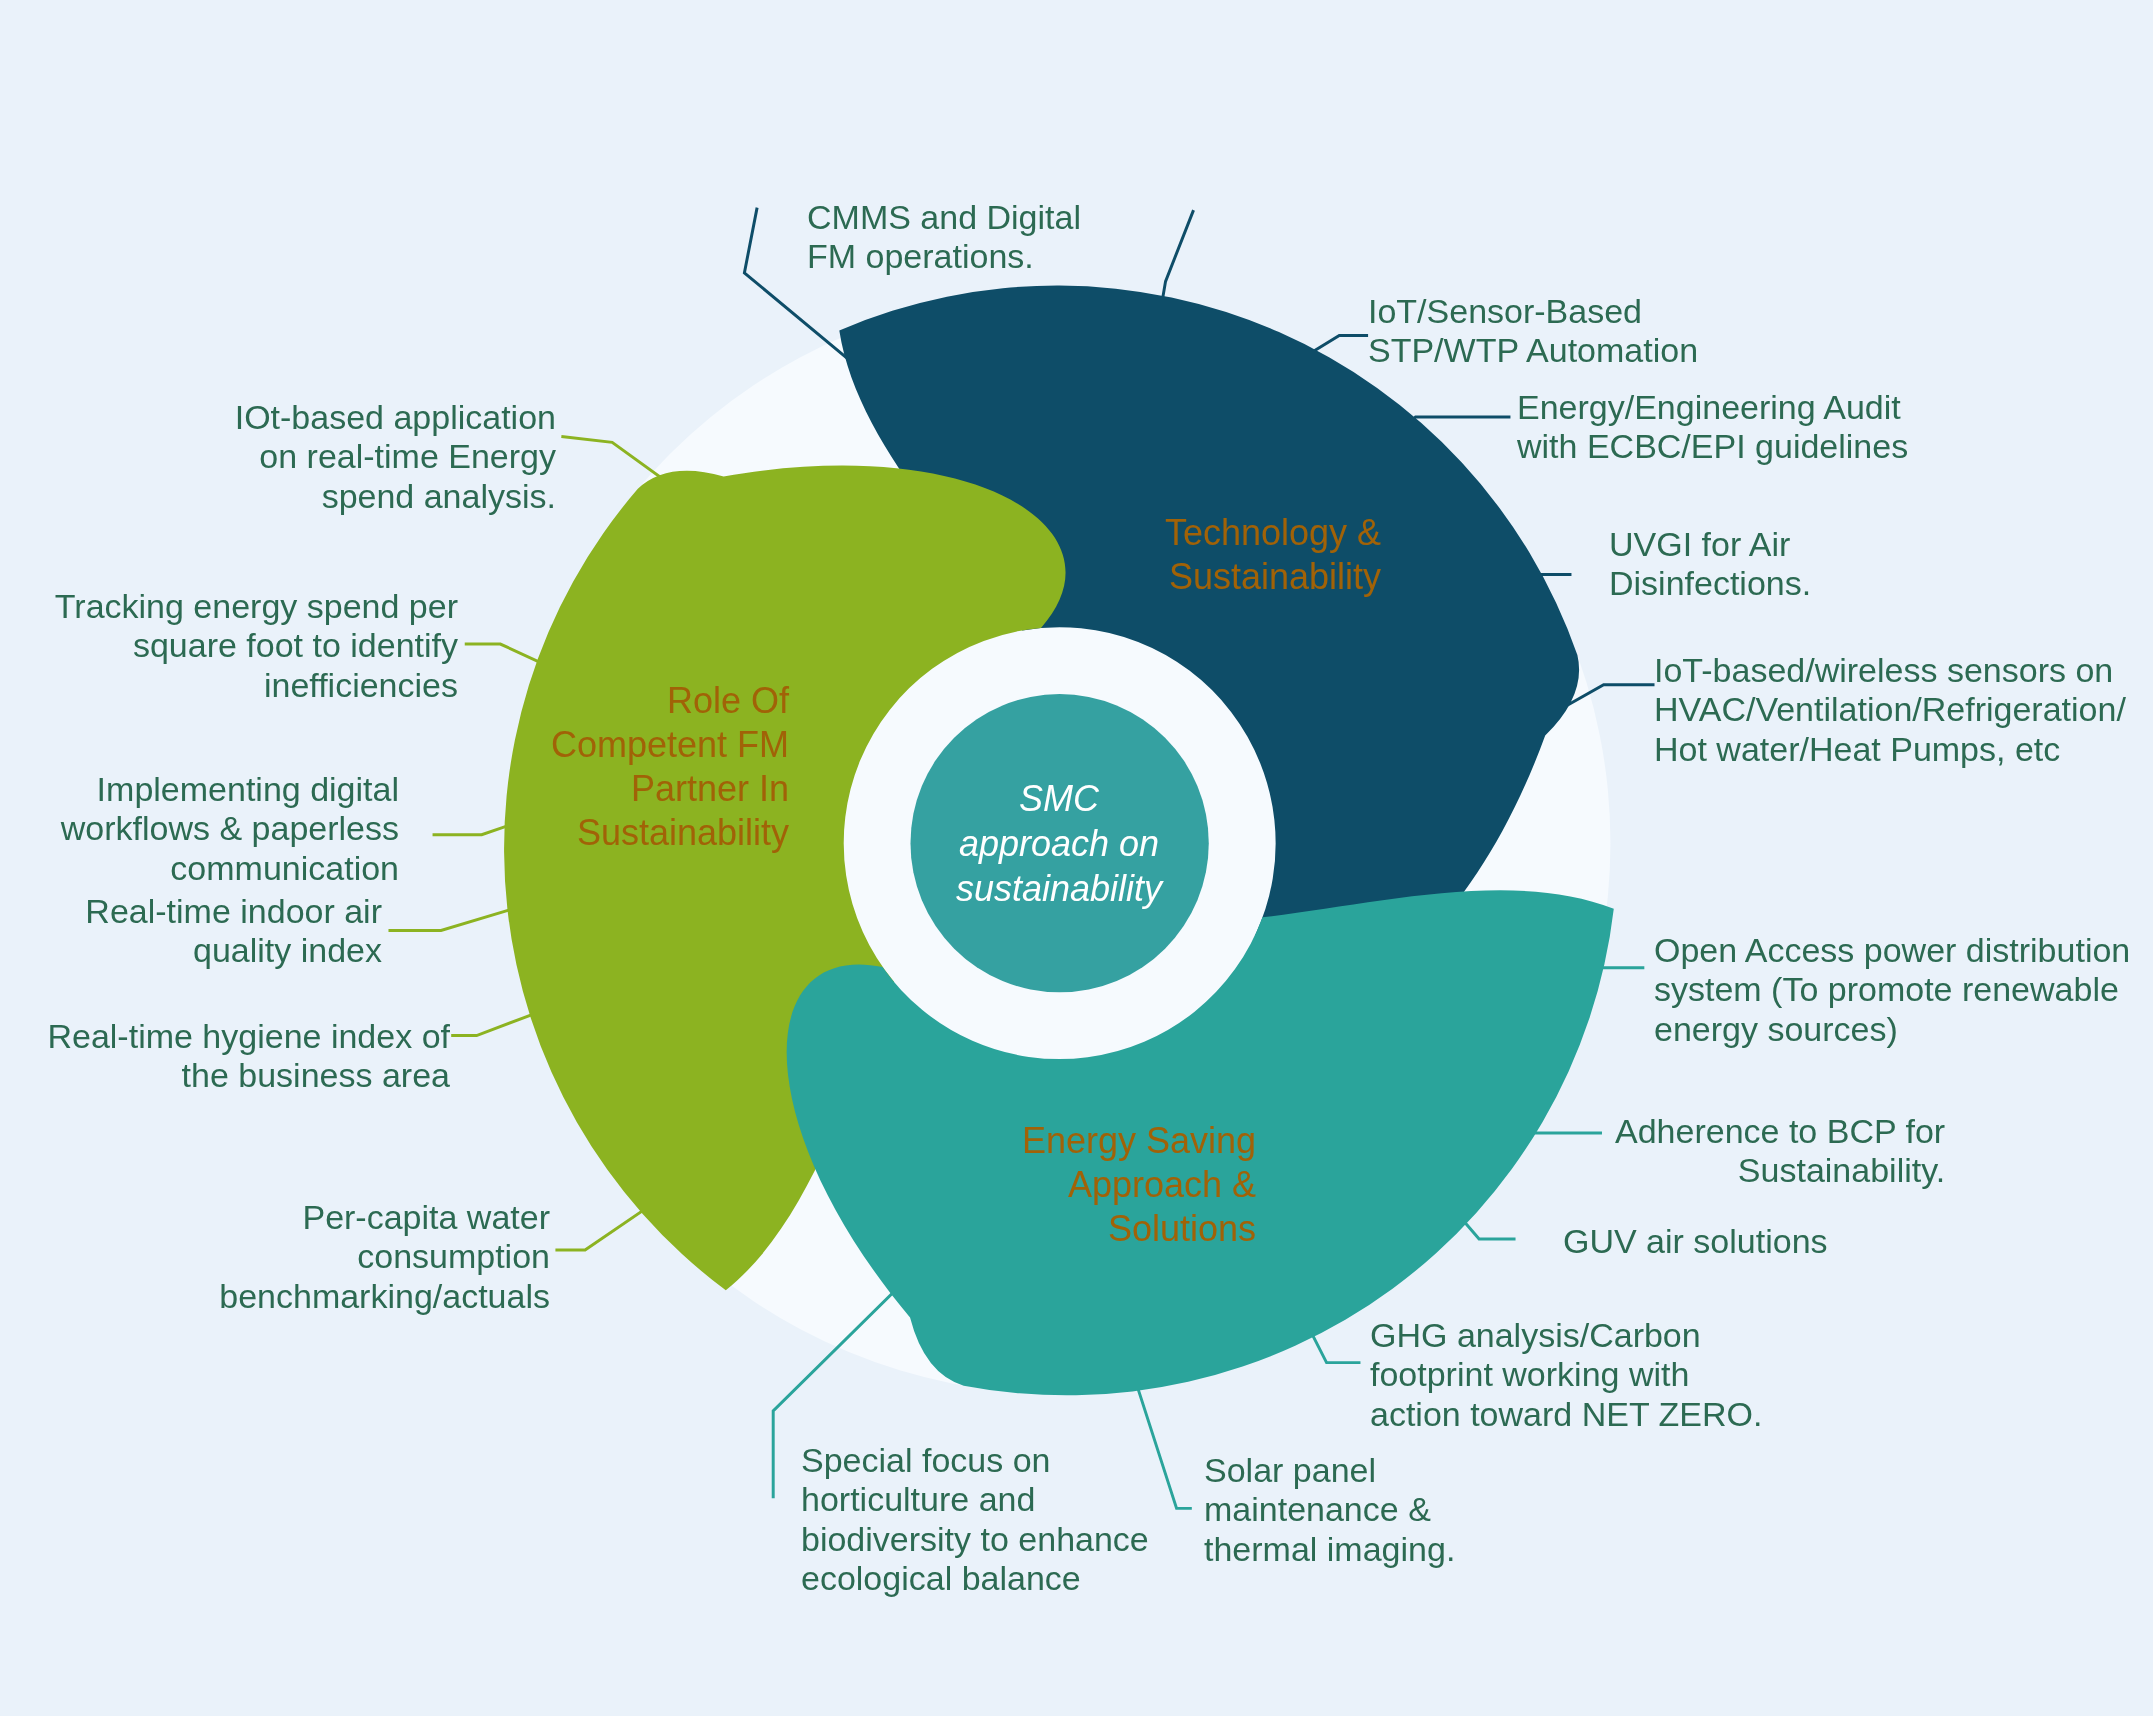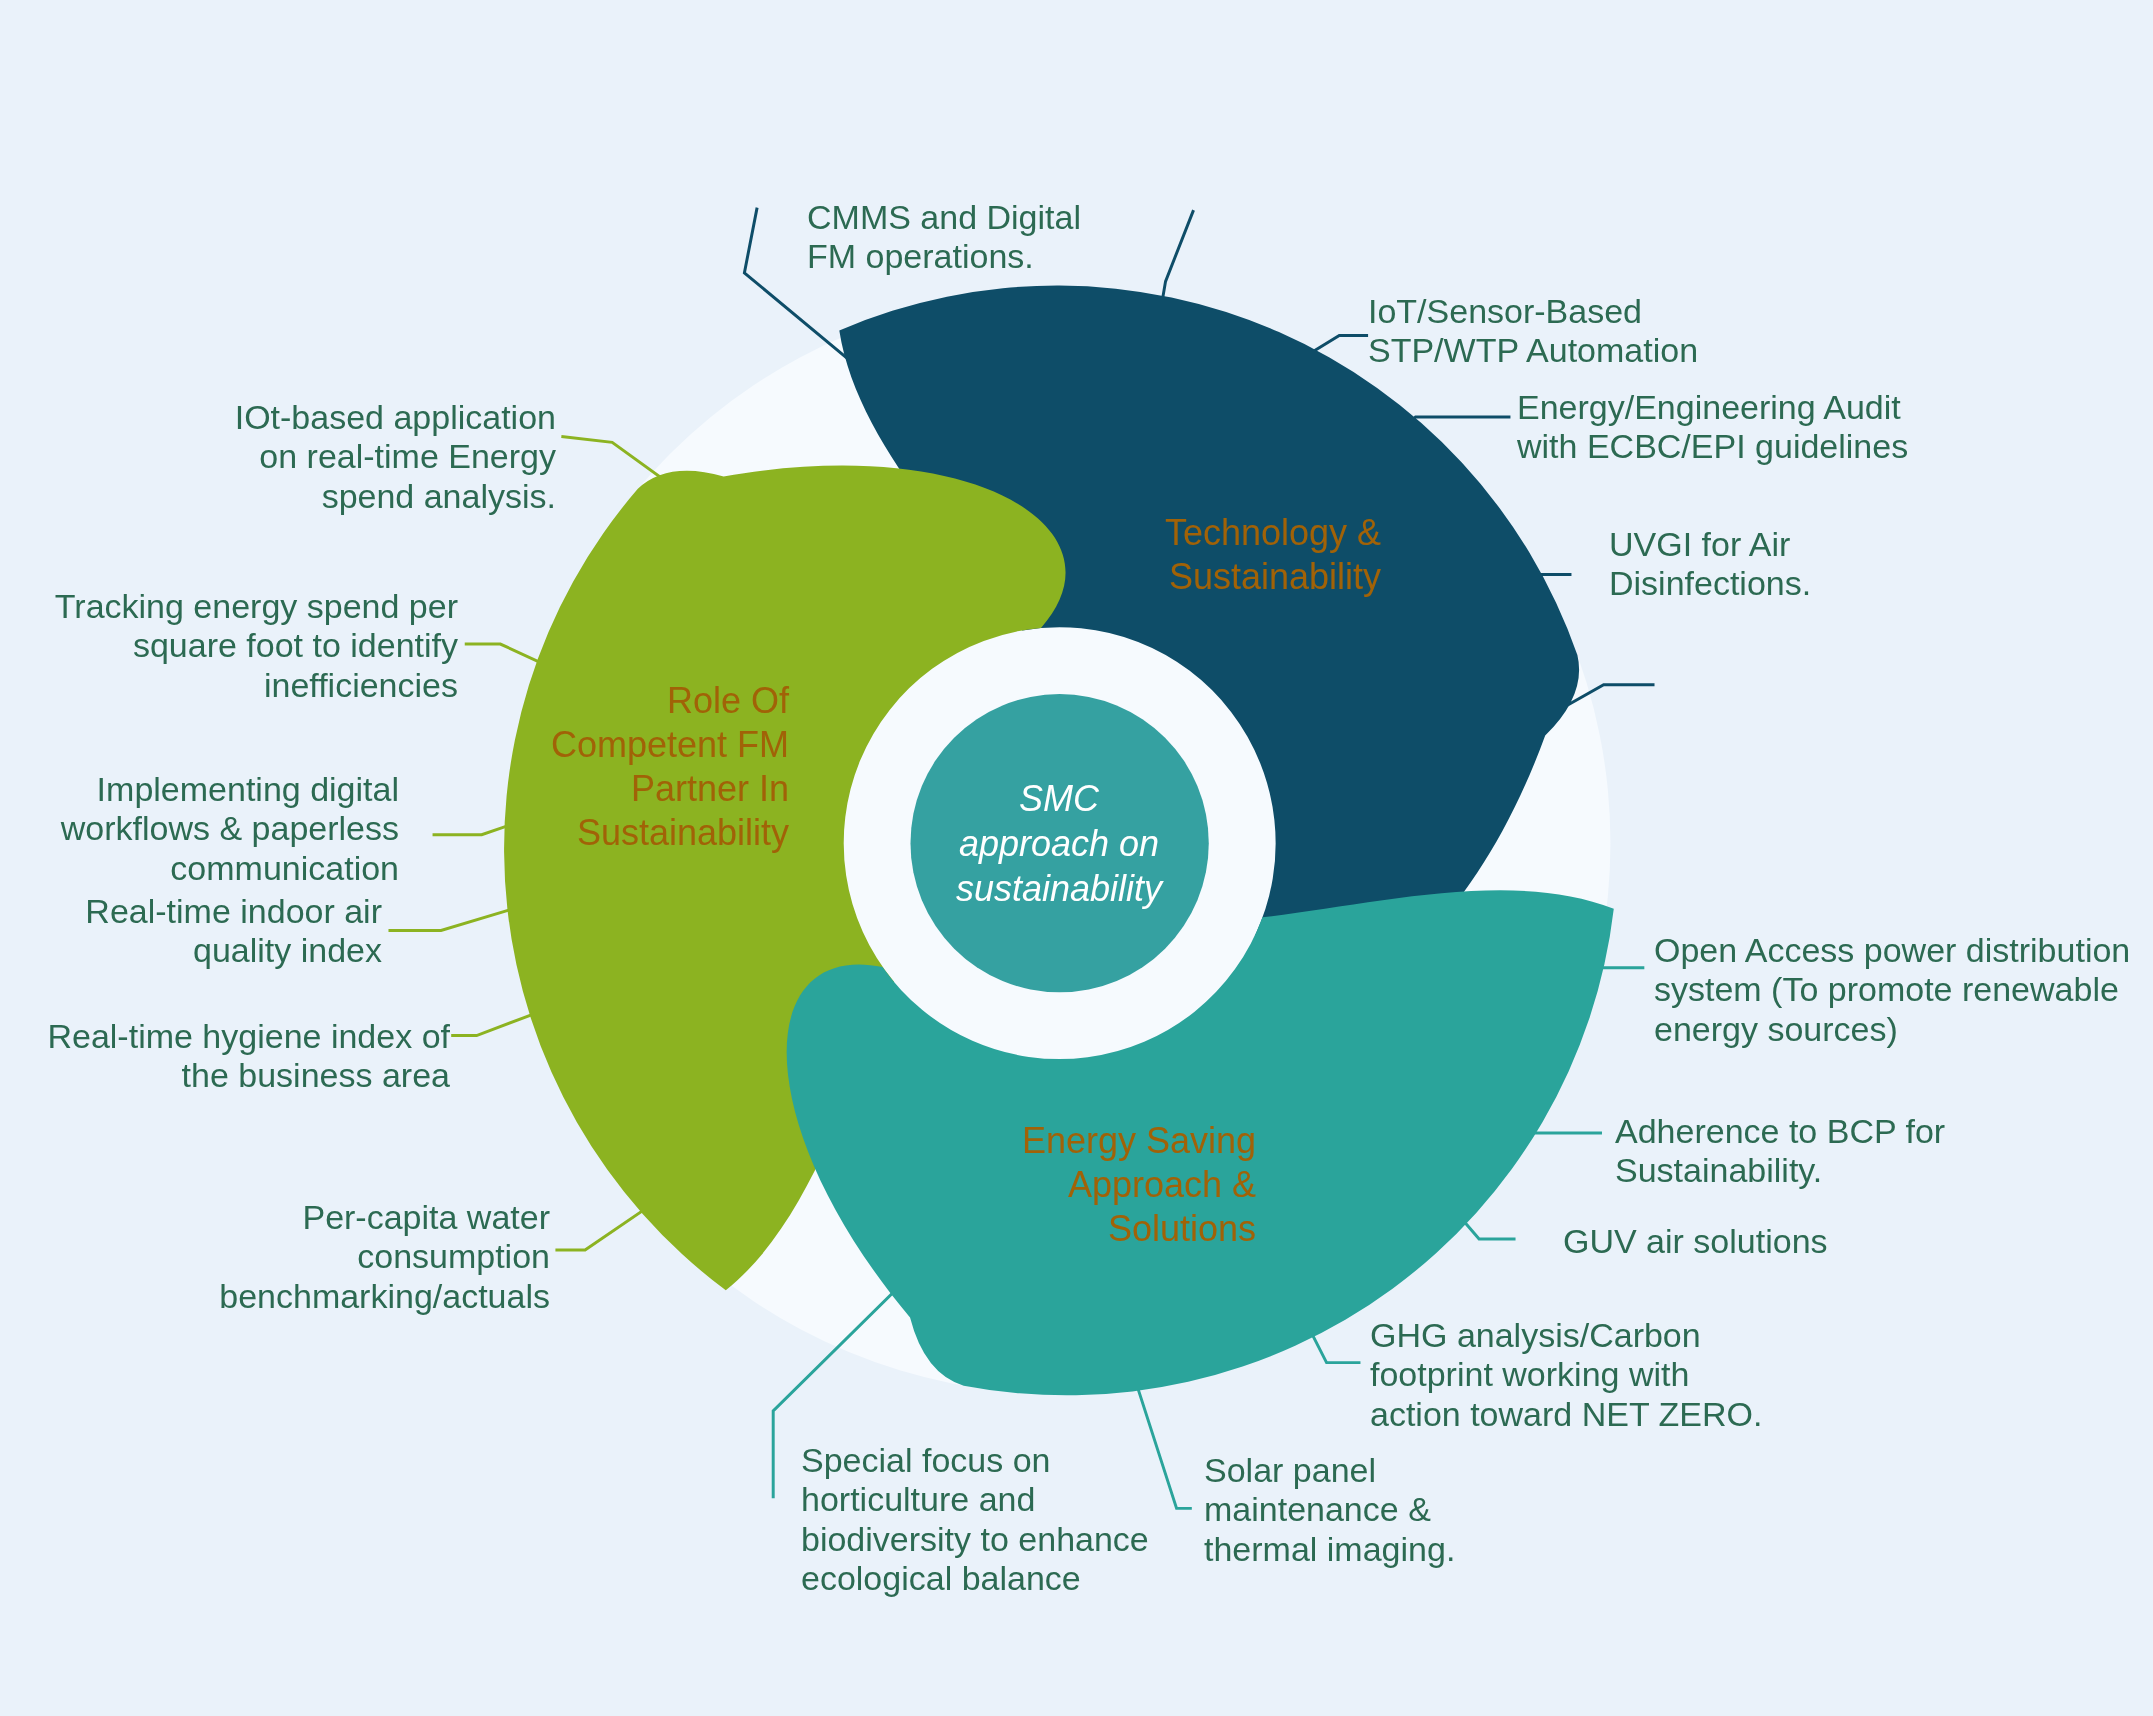--- a/index.html
+++ b/index.html
@@ -111,24 +111,27 @@
 
   <div class="lbl left" style="left:807px;  top:170px;margin-top:28px;">CMMS and Digital
 FM operations.</div>
 
   <div class="lbl left" style="left:1368px; top:292px;">IoT/Sensor-Based
 STP/WTP Automation</div>
   <div class="lbl left" style="left:1517px; top:388px;">Energy/Engineering Audit
 with ECBC/EPI guidelines</div>
   <div class="lbl left" style="left:1609px; top:525px;">UVGI for Air
 Disinfections.</div>
+  <div class="lbl left" style="left:1654px; top:651px;">IoT-based/wireless sensors on
+HVAC/Ventilation/Refrigeration/
+Hot water/Heat Pumps, etc</div>
   <div class="lbl left" style="left:1654px; top:931px;">Open Access power distribution
 system (To promote renewable
 energy sources)</div>
-  <div class="lbl left" style="left:1615px; top:1112px;">Adherence to BCP for
+  <div class="lbl left" style="left:1615px; top:1112px;text-align:right;">Adherence to BCP for
 Sustainability.</div>
   <div class="lbl left" style="left:1526px; top:1222px;margin-left:37px;">GUV air solutions</div>
   <div class="lbl left" style="left:1370px; top:1316px;">GHG analysis/Carbon
 footprint working with
 action toward NET ZERO.</div>
 
   <div class="lbl left" style="left:1204px; top:1451px;">Solar panel
 maintenance &amp;
 thermal imaging.</div>
   <div class="lbl left" style="left:801px;  top:1441px;">Special focus on

